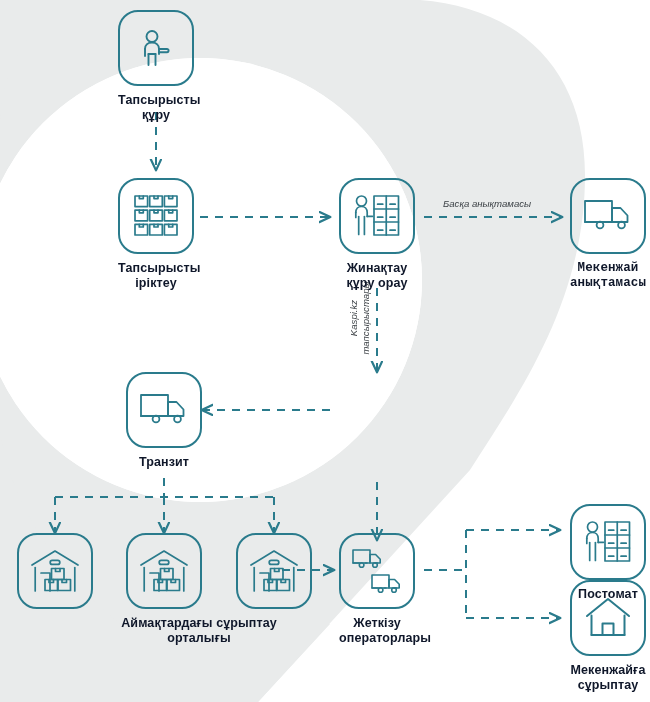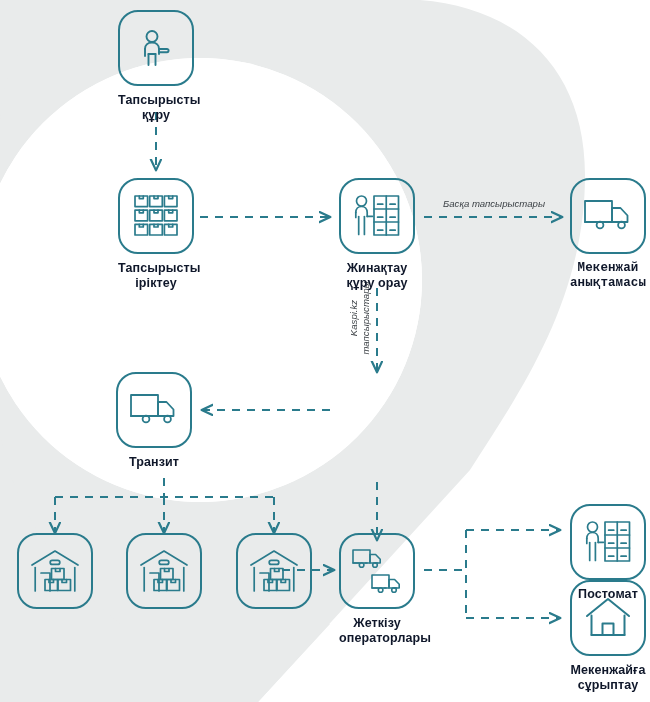--- a/index.html
+++ b/index.html
@@ -111,21 +111,21 @@
 
       <path d="M 424 570 L 466 570" marker-end="none"></path>
       <path d="M 466 530 L 466 618" marker-end="none"></path>
 
       <path d="M 466 530 L 560 530"></path>
 
       <path d="M 466 618 L 560 618"></path>
     </g>
   </svg>
 
-  <div class="edge-label" style="left:443px; top:198px;">Басқа тапсырыстары</div>
+  <div class="edge-label" style="left:443px; top:198px;">Басқа анықтамасы</div>
 
   <div class="edge-label vert" style="left:348px; top:358px; width:80px;">Kaspi.kz
 тапсырыстары</div>
 
   <div class="node" style="left:118px; top:10px;">
     <div class="tile">
       <svg width="42" height="42" viewBox="0 0 42 42">
         <g fill="none" stroke="#2a7b8c" stroke-width="1.9" stroke-linecap="round" stroke-linejoin="round">
           <circle cx="17" cy="9.5" r="5.5"></circle>
           <path d="M10 22c0-4 3-6.5 7-6.5s7 2.5 7 6.5v5"></path>
@@ -215,21 +215,21 @@
           <circle cx="17" cy="27" r="3.4"></circle>
           <circle cx="38.5" cy="27" r="3.4"></circle>
         </g>
       </svg>
     </div>
     <div class="caption">Мекенжай
 анықтамасы</div>
   </div>
 
 
-  <div class="node" style="left:116px; top:372px;">
+  <div class="node" style="left:126px; top:372px;">
     <div class="tile">
       <svg width="50" height="36" viewBox="0 0 50 36">
         <g fill="none" stroke="#2a7b8c" stroke-width="1.8" stroke-linecap="round" stroke-linejoin="round">
           <path d="M2 3h27v21H2z"></path>
           <path d="M29 10h8.5l7 7.5V24H29z"></path>
           <path d="M2 24h10"></path>
             <path d="M22 24h3"></path>
           <path d="M37 24h3"></path>
           <circle cx="17" cy="27" r="3.4"></circle>
           <circle cx="38.5" cy="27" r="3.4"></circle>
@@ -290,20 +290,22 @@
           <path d="M11 24h9v18"></path>
           <rect x="21.5" y="19.5" width="12.5" height="11"></rect>
             <path d="M25.5 19.5v3h4.5v-3"></path>
           <rect x="15" y="30.5" width="12.5" height="11"></rect>
             <path d="M19 30.5v3h4.5v-3"></path>
           <rect x="28" y="30.5" width="12.5" height="11"></rect>
             <path d="M32 30.5v3h4.5v-3"></path>
         </g>
       </svg>
     </div>
+    <div class="caption" style="margin-left:-152px;">Аймақтардағы сұрыптау
+орталығы</div>
   </div>
 
   <div class="node" style="left:339px; top:533px;">
     <div class="tile">
       <svg width="52" height="46" viewBox="0 0 52 46">
         <g fill="none" stroke="#2a7b8c" stroke-width="1.6" stroke-linecap="round" stroke-linejoin="round">
           <path d="M2 2h17v13H2z"></path>
           <path d="M19 6.5h5.6l4.6 4.8V15H19z"></path>
           <path d="M2 15h6"></path>
             <path d="M14 15h2"></path>

